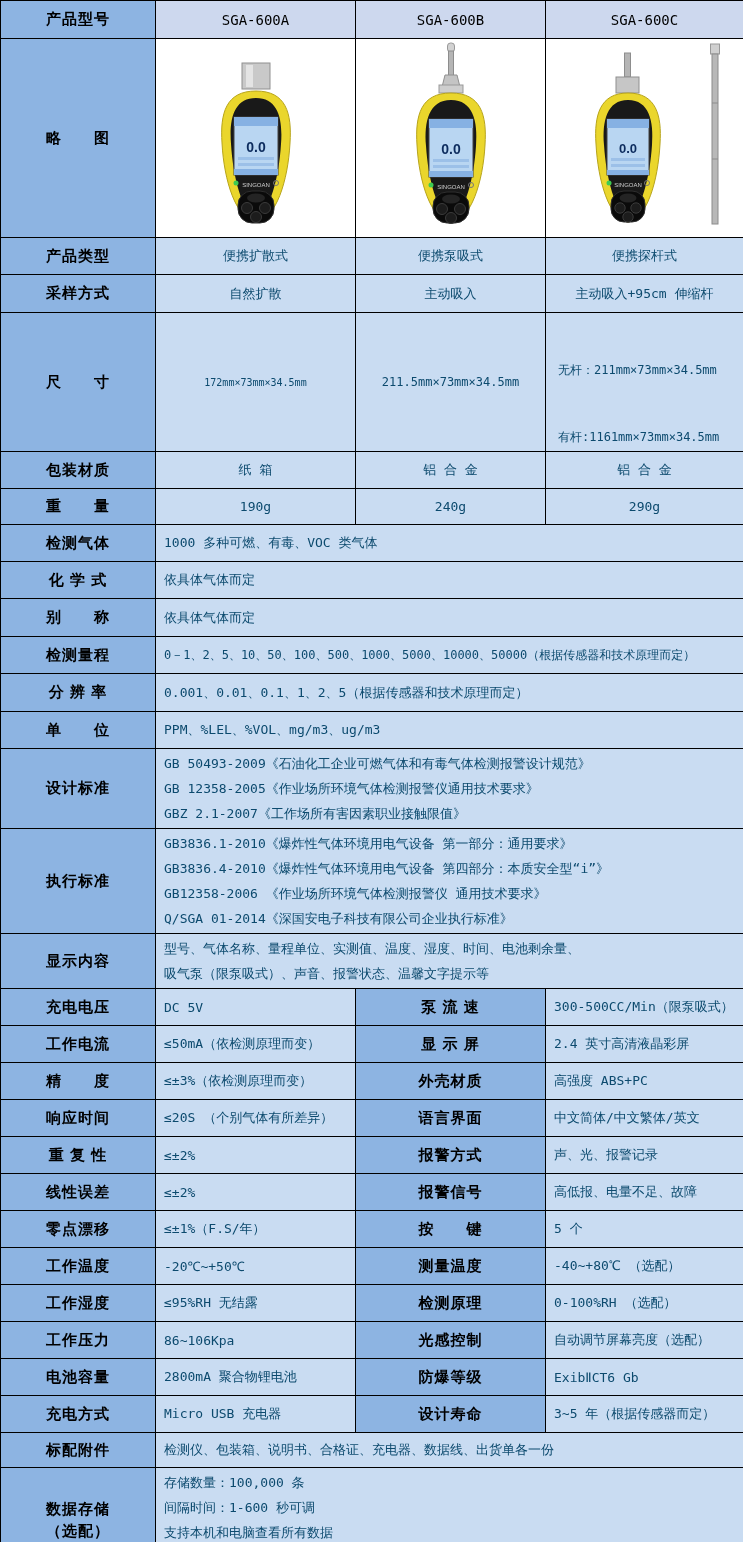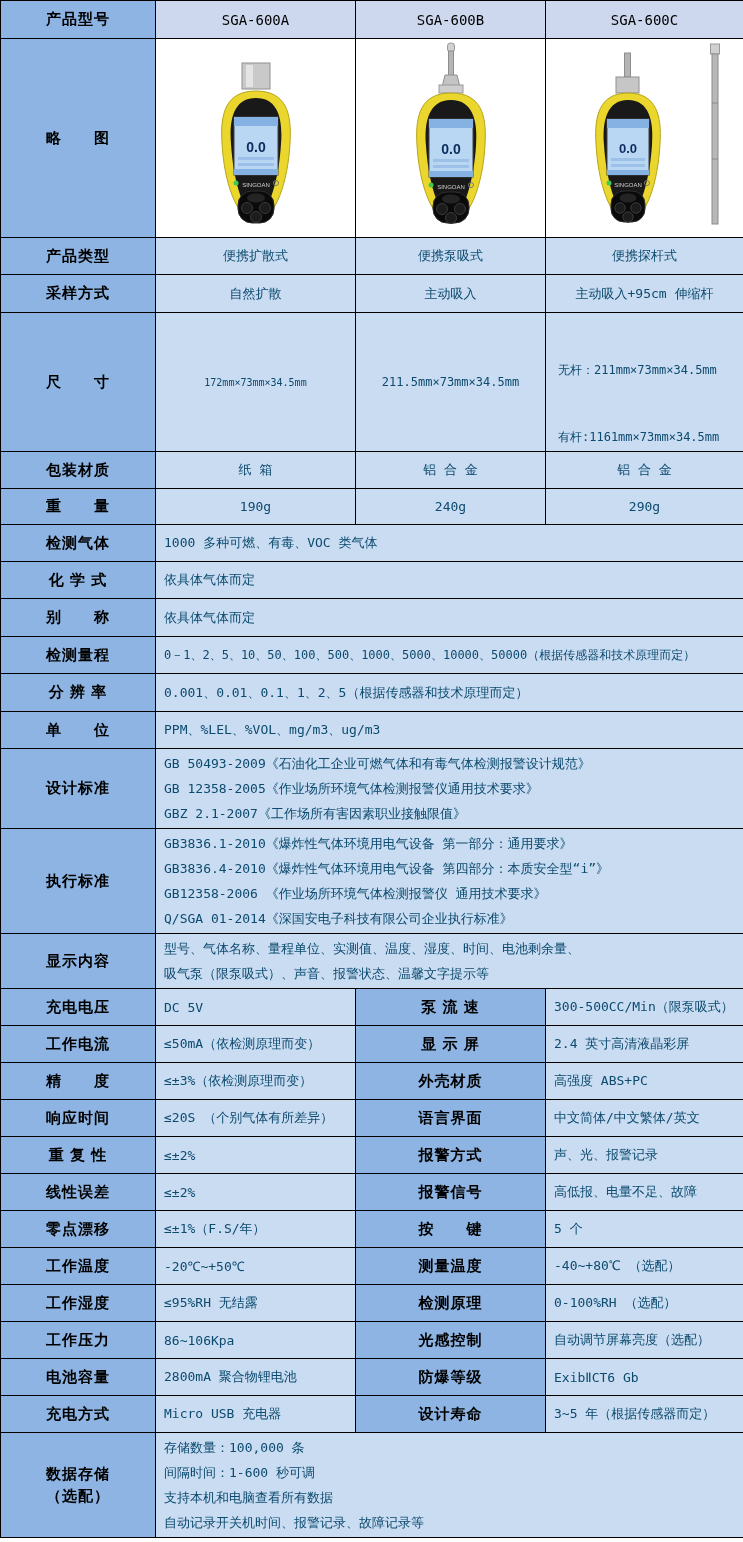--- a/index.html
+++ b/index.html
@@ -290,20 +290,24 @@
     <td class="lbl">防爆等级</td>
     <td class="val">ExibⅡCT6 Gb</td>
   </tr>
   <tr style="height:37px">
     <td class="lbl">充电方式</td>
     <td class="val">Micro USB 充电器</td>
     <td class="lbl">设计寿命</td>
     <td class="val">3~5 年（根据传感器而定）</td>
   </tr>
 
+  <tr style="height:35px">
+    <td class="lbl">标配附件</td>
+    <td class="val" colspan="3">检测仪、包装箱、说明书、合格证、充电器、数据线、出货单各一份</td>
+  </tr>
   <tr style="height:104px">
     <td class="lbl two-line-label">
       <div>数据存储</div>
       <div>（选配）</div>
     </td>
     <td class="val lines" colspan="3">
       <div>存储数量：100,000 条</div>
       <div>间隔时间：1-600 秒可调</div>
       <div>支持本机和电脑查看所有数据</div>
       <div>自动记录开关机时间、报警记录、故障记录等</div>

